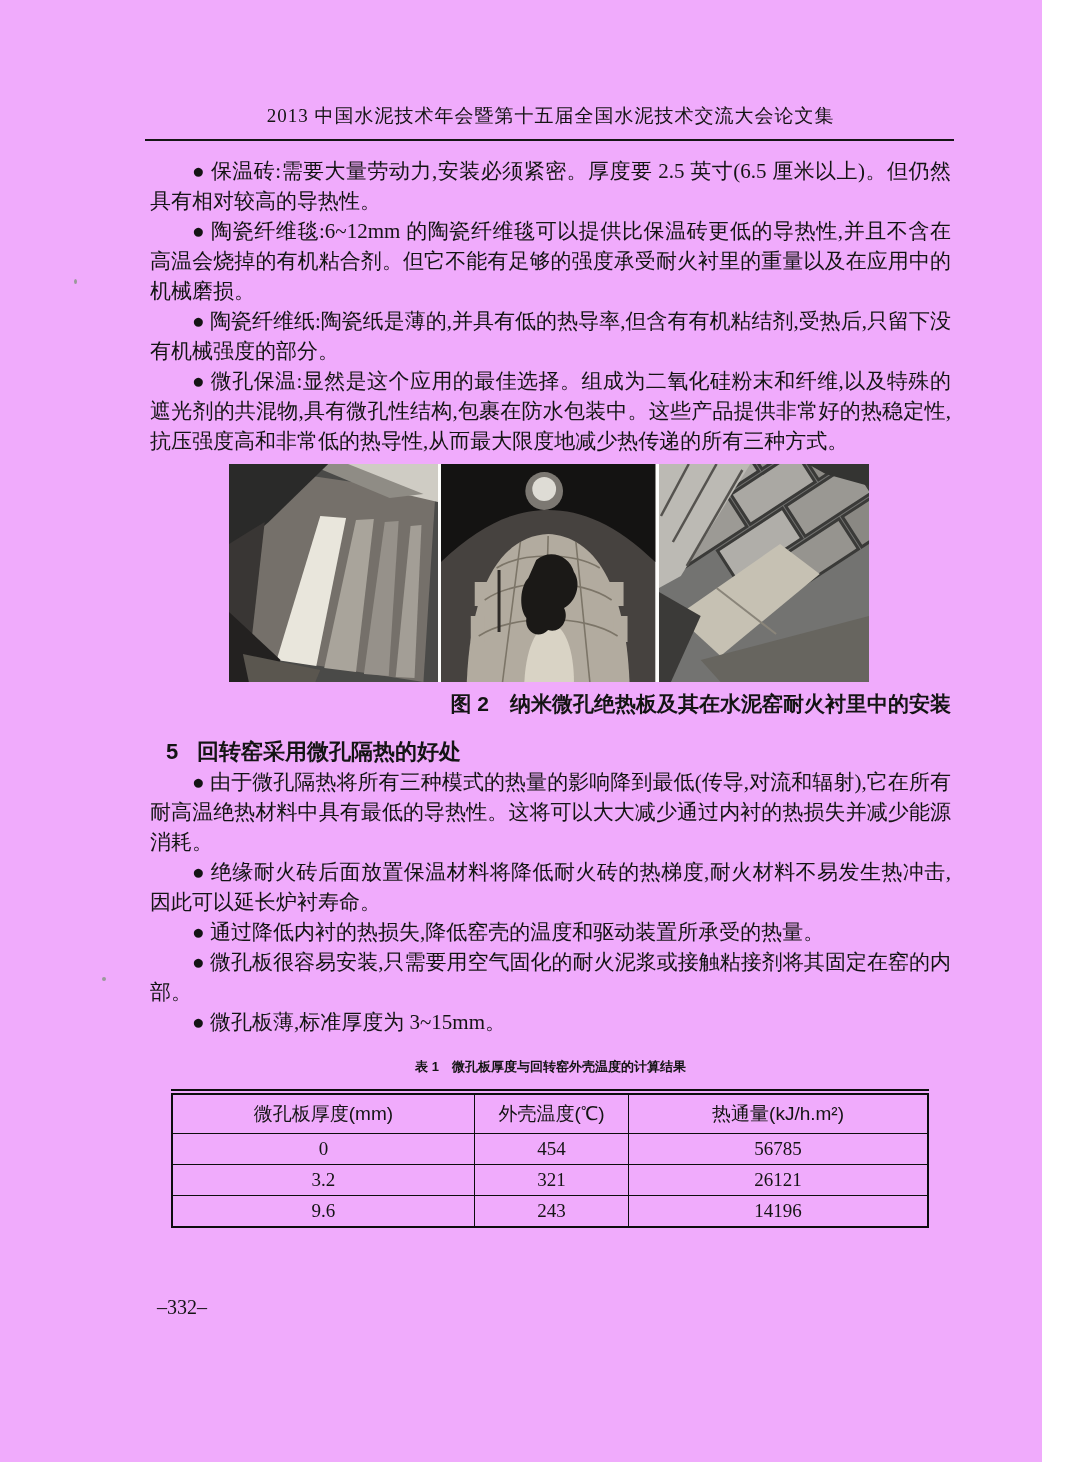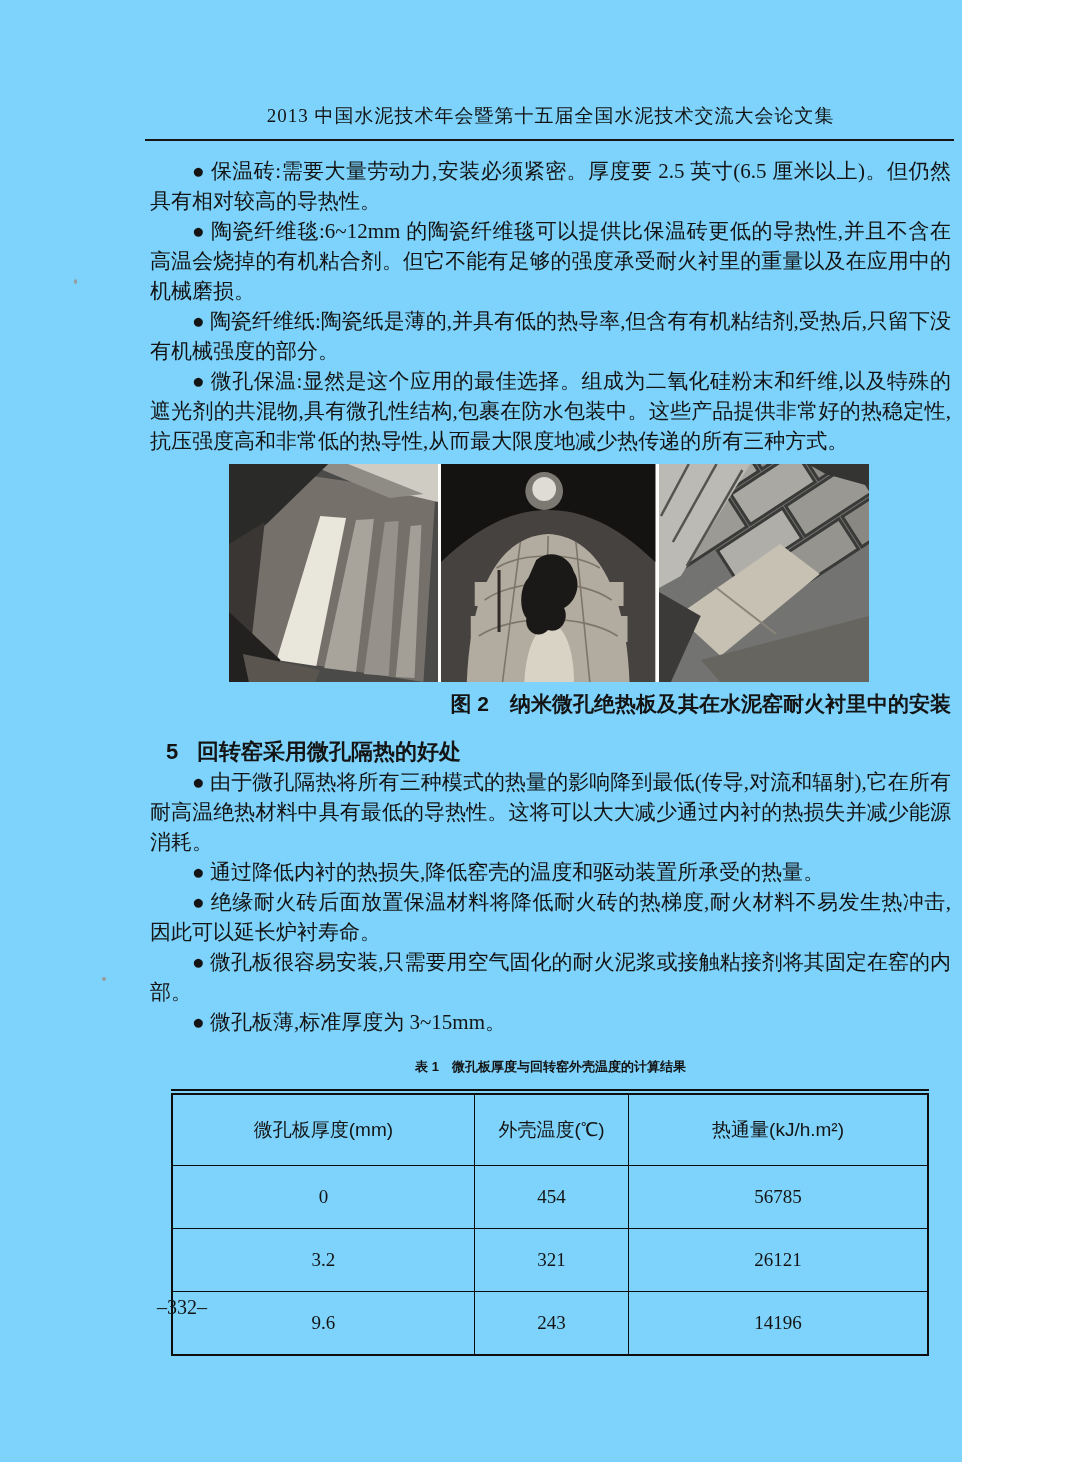--- a/index.html
+++ b/index.html
@@ -1,20 +1,20 @@
 <!DOCTYPE html>
 <html><head>
 <meta charset="utf-8">
 <style>
   html, body { margin: 0; padding: 0; background: #ffffff; }
   .page {
     position: relative;
-    width: 962px;
+    width: 1042px;
     height: 1462px;
-    background: #7dd3fc;
+    background: #f0abfc;
     font-family: "Liberation Serif", serif;
     color: #141414;
     overflow: hidden;
   }
   .running-head {
     position: absolute;
     top: 103px; left: 150px; width: 801px;
     text-align: center;
     font-size: 19px;
     letter-spacing: 1px;
@@ -76,21 +76,21 @@
   table.data-table {
     border-collapse: collapse;
     width: 758px;
     table-layout: fixed;
     font-size: 19px;
   }
   table.data-table th, table.data-table td {
     border: 1.5px solid #0d0d0d;
     text-align: center;
     vertical-align: middle;
-    padding: 16px;
+    padding: 0;
   }
   table.data-table { border: 2px solid #0d0d0d; }
   table.data-table th {
     height: 38px;
     font-family: "Liberation Sans", sans-serif;
     font-weight: normal;
     font-size: 19px;
   }
   table.data-table td { height: 26px; font-family: "Liberation Serif", serif; }
   .page-number {
@@ -187,22 +187,22 @@
       </div>
     </div>
 
     <div class="figure-caption">图 2　纳米微孔绝热板及其在水泥窑耐火衬里中的安装</div>
 
     <h2 class="section-heading">
       <span class="sec-num">5</span><span>回转窑采用微孔隔热的好处</span>
     </h2>
 
     <p class="para">● 由于微孔隔热将所有三种模式的热量的影响降到最低(传导,对流和辐射),它在所有耐高温绝热材料中具有最低的导热性。这将可以大大减少通过内衬的热损失并减少能源消耗。</p>
+    <p class="para">● 绝缘耐火砖后面放置保温材料将降低耐火砖的热梯度,耐火材料不易发生热冲击,因此可以延长炉衬寿命。</p>
     <p class="para">● 通过降低内衬的热损失,降低窑壳的温度和驱动装置所承受的热量。</p>
-    <p class="para">● 绝缘耐火砖后面放置保温材料将降低耐火砖的热梯度,耐火材料不易发生热冲击,因此可以延长炉衬寿命。</p>
     <p class="para">● 微孔板很容易安装,只需要用空气固化的耐火泥浆或接触粘接剂将其固定在窑的内部。</p>
     <p class="para">● 微孔板薄,标准厚度为 3~15mm。</p>
 
     <div class="table-title">表 1　微孔板厚度与回转窑外壳温度的计算结果</div>
 
     <div class="data-table-wrap">
       <table class="data-table">
         <colgroup>
           <col style="width:40%">
             <col style="width:20.4%">

